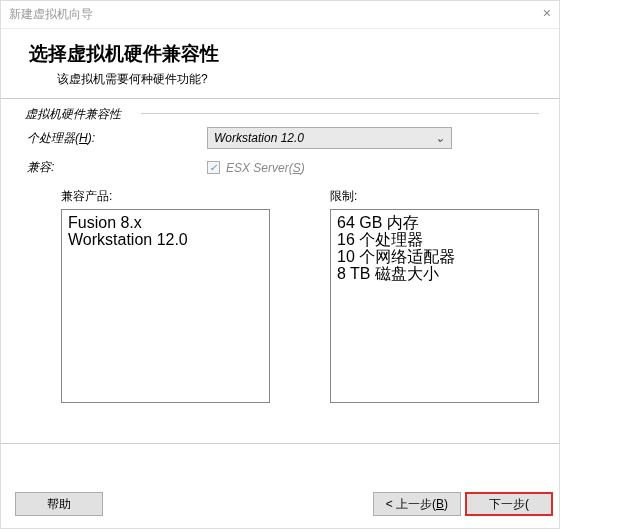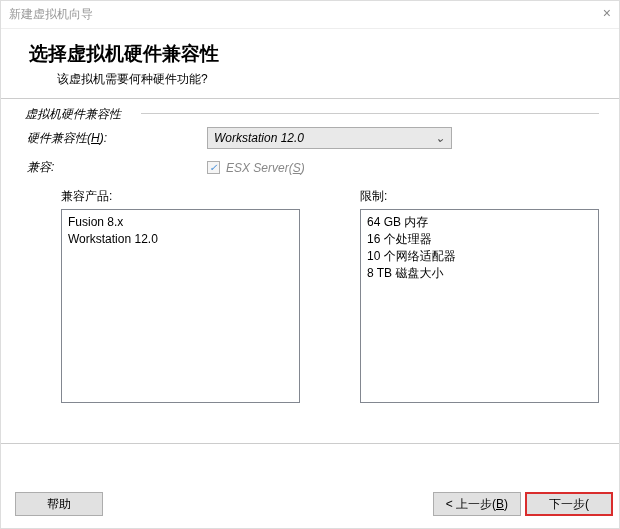--- a/index.html
+++ b/index.html
@@ -8,21 +8,21 @@
     font-family: "Microsoft YaHei", "SimSun", Tahoma, sans-serif;
     font-size: 12px;
     background: #fff;
     color: #000;
     width: 620px;
     height: 529px;
     overflow: hidden;
   }
   .window {
     border: 1px solid #ddd;
-    width: 620px;
+    width: 560px;
     height: 529px;
     display: flex;
     flex-direction: column;
   }
   .titlebar {
     height: 28px;
     display: flex;
     align-items: center;
     padding: 0 8px;
     background: #fff;
@@ -121,21 +121,21 @@
     gap: 20px;
     margin-top: 12px;
   }
   .col { flex: 1; padding-left: 40px; }
   .col-head { margin-bottom: 4px; }
   .listbox {
     border: 1px solid #828790;
     background: #fff;
     height: 194px;
     padding: 4px 6px;
-    font-size: 12px;
+    font-size: 16px;
     line-height: 17px;
     overflow: hidden;
   }
   .footer {
     border-top: 1px solid #ccc;
     padding: 12px 6px 12px 14px;
     display: flex;
     align-items: center;
     position: relative;
   }
@@ -173,21 +173,21 @@
 
   <div class="body">
 
     <div class="fieldset-label">
       <span class="fs-title">虚拟机硬件兼容性</span>
       <div class="fs-line-right" style="left:120px;right:0;"></div>
 
       <div class="fs-content">
         <div class="row">
           <div class="label">
-            <span>硬件兼容性(</span><span class="underline">H</span><span>):</span>
+            <span>个处理器(</span><span class="underline">H</span><span>):</span>
           </div>
           <div class="select">
             <span>Workstation 12.0</span>
             <span class="chev">⌄</span>
           </div>
         </div>
 
         <div class="row">
           <div class="label">兼容:</div>
           <div class="checkbox-row">

